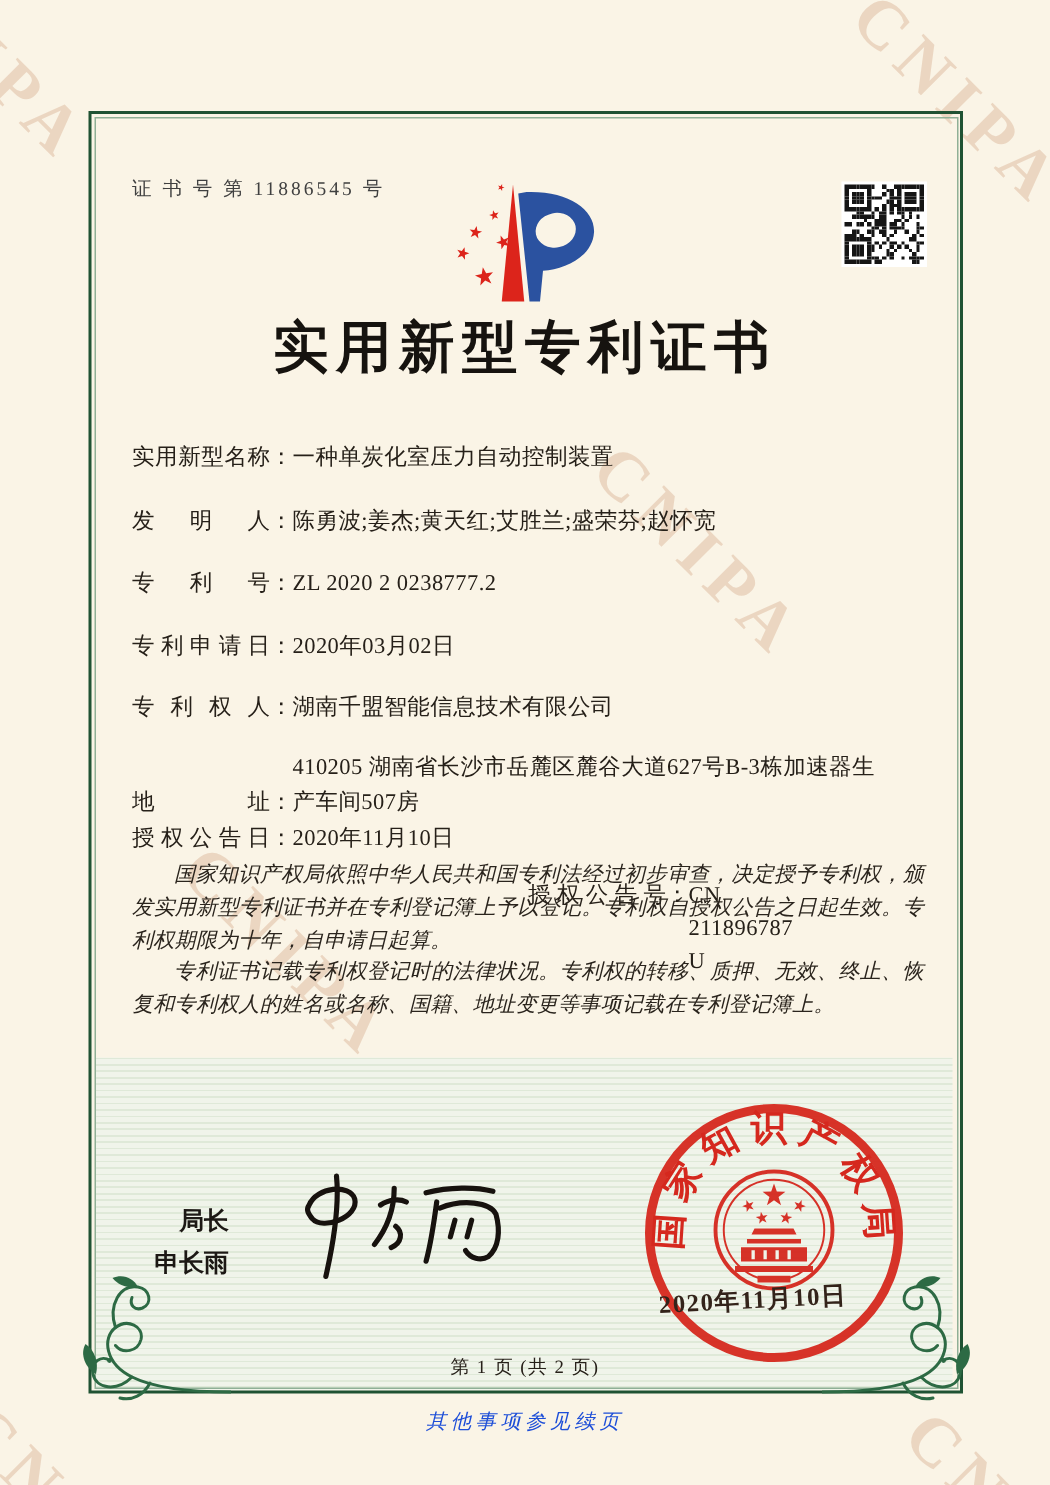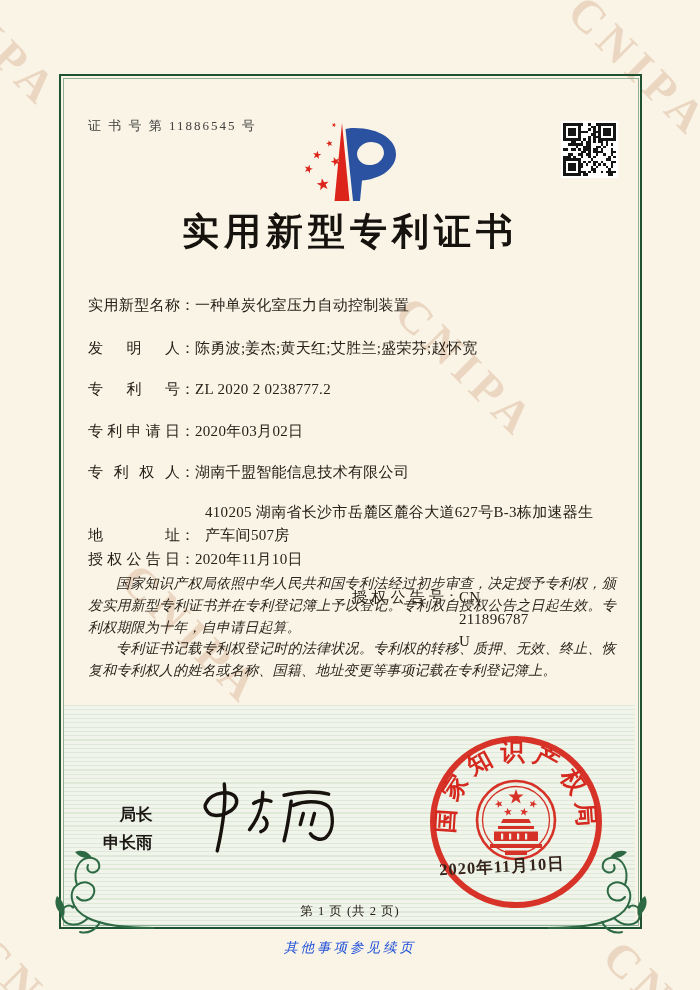--- a/index.html
+++ b/index.html
@@ -17,21 +17,21 @@
   .logo{position:absolute;left:299px;top:115px;z-index:4;}
   .qr{position:absolute;left:561px;top:121px;width:57px;height:57px;background:#ffffff;padding:2px;
       box-sizing:border-box;display:grid;grid-template-columns:repeat(21,1fr);grid-template-rows:repeat(21,1fr);z-index:4;}
   .qr .m{background:#151515;}
   .title{position:absolute;left:0;right:0;top:207px;text-align:center;font-size:37px;font-weight:bold;
          letter-spacing:5px;color:#16130f;z-index:4;}
   .row{position:absolute;left:88px;display:flex;align-items:flex-end;font-size:15px;line-height:22px;z-index:4;}
   .lbl{display:inline-block;width:92px;text-align:justify;text-align-last:justify;flex:none;}
   .colon{width:15px;flex:none;}
   .val{letter-spacing:0.3px;}
-  .row-address .val{width:400px;line-height:22.5px;margin-left:10px;}
+  .row-address .val{width:400px;line-height:22.5px;}
   .g2{position:absolute;left:264px;top:0;display:flex;margin-top:38px;}
   .paras{position:absolute;left:88px;top:573px;width:528px;z-index:4;}
   .paras p{margin:0;font-size:14px;line-height:21.8px;text-indent:2em;text-align:justify;
            font-style:italic;letter-spacing:0.2px;color:#2a241d;}
   .signoff{position:absolute;left:103px;top:800px;z-index:4;font-family:"Liberation Sans","DejaVu Sans",sans-serif;
            font-size:16.5px;font-weight:600;line-height:28px;color:#1c1814;text-align:right;}
   .signature{position:absolute;left:198px;top:782px;z-index:5;}
   .seal{position:absolute;left:428px;top:734px;width:176px;height:176px;z-index:5;}
   .seal-date{position:absolute;left:-14px;top:122px;width:176px;text-align:center;font-size:16.5px;
              font-weight:bold;letter-spacing:1px;color:#33231a;transform:rotate(-3deg);}

